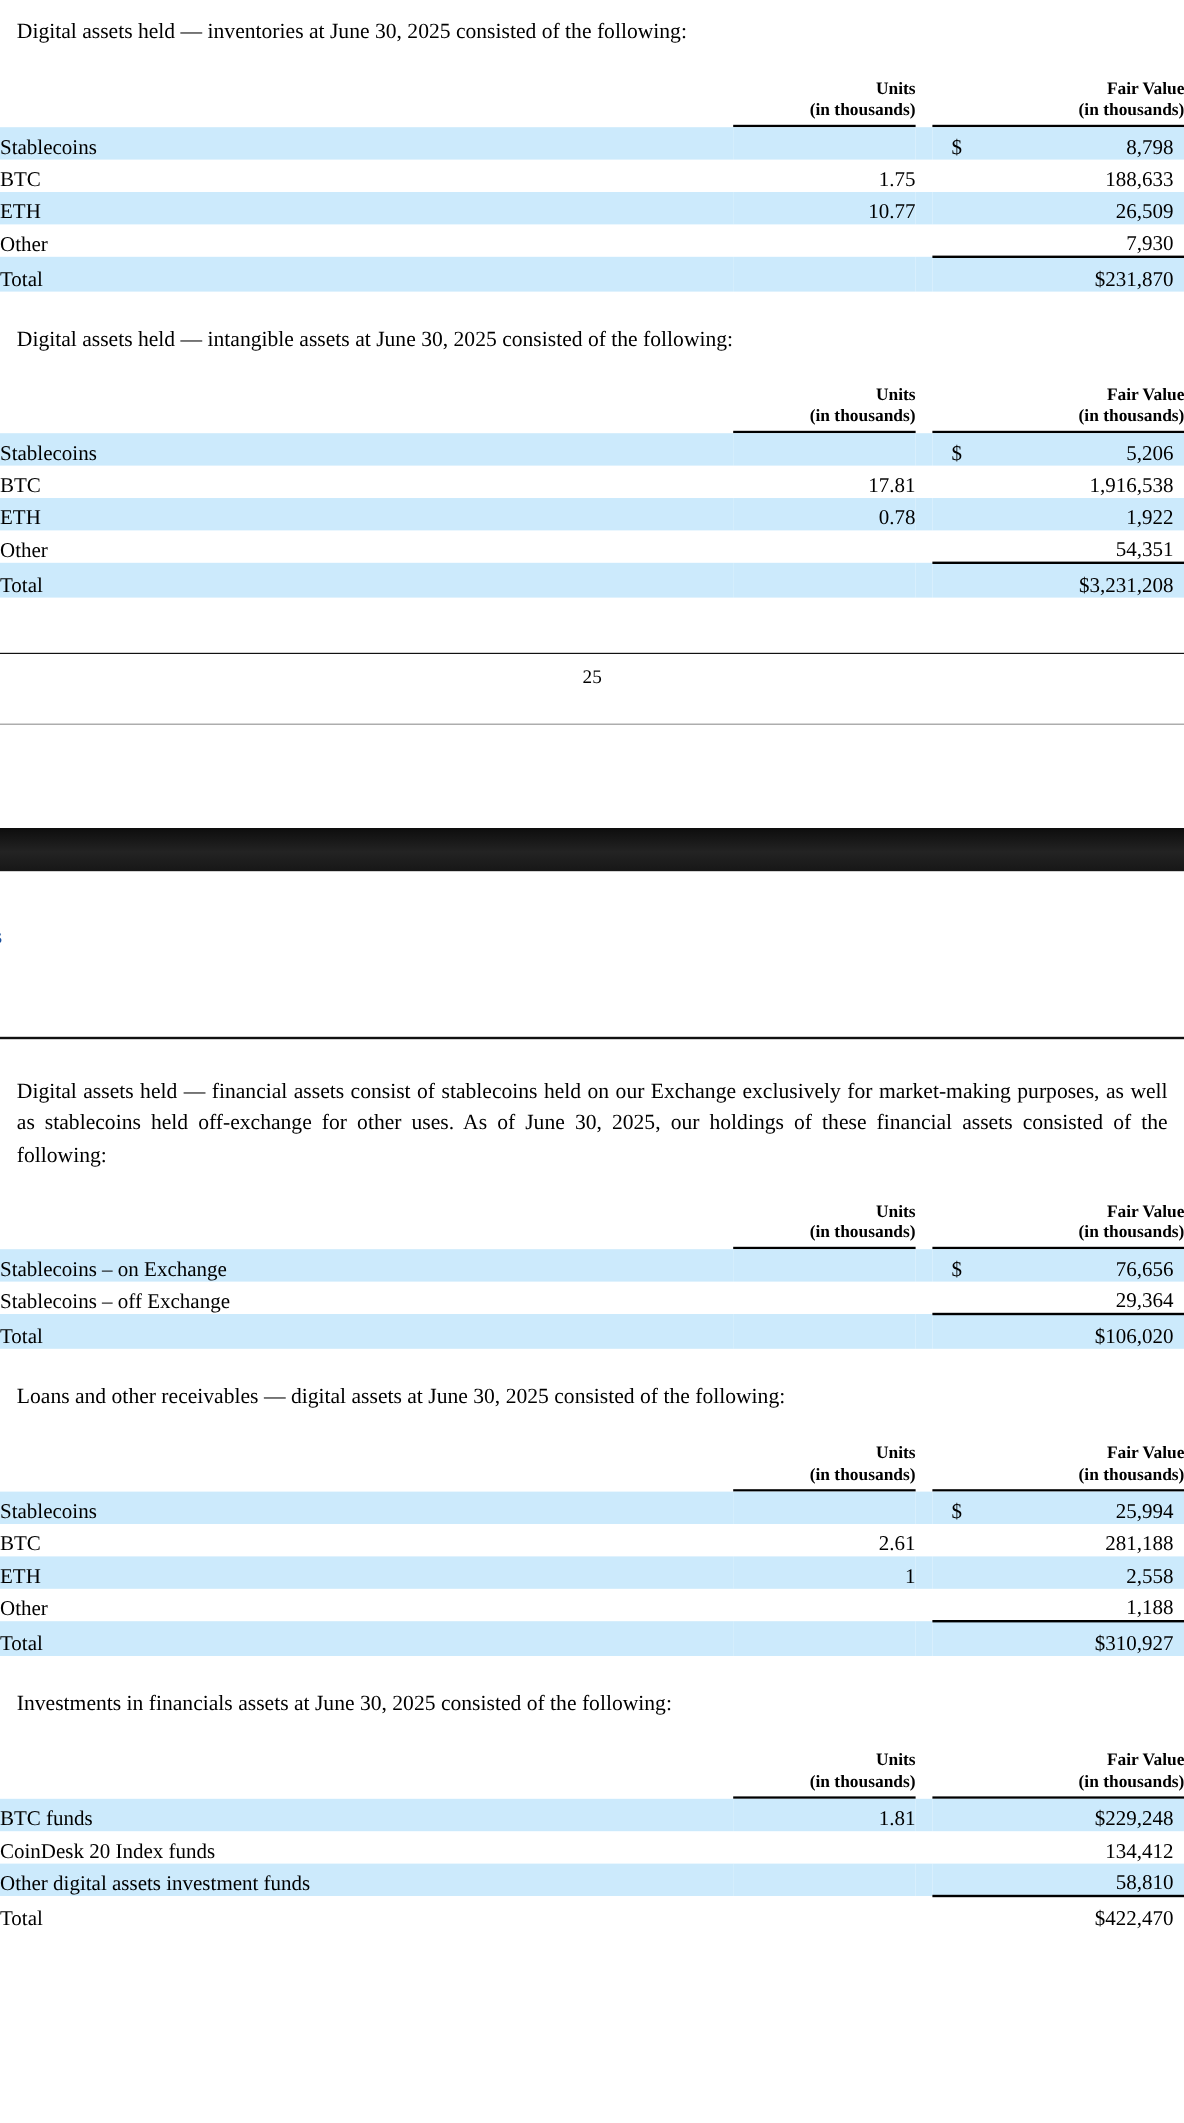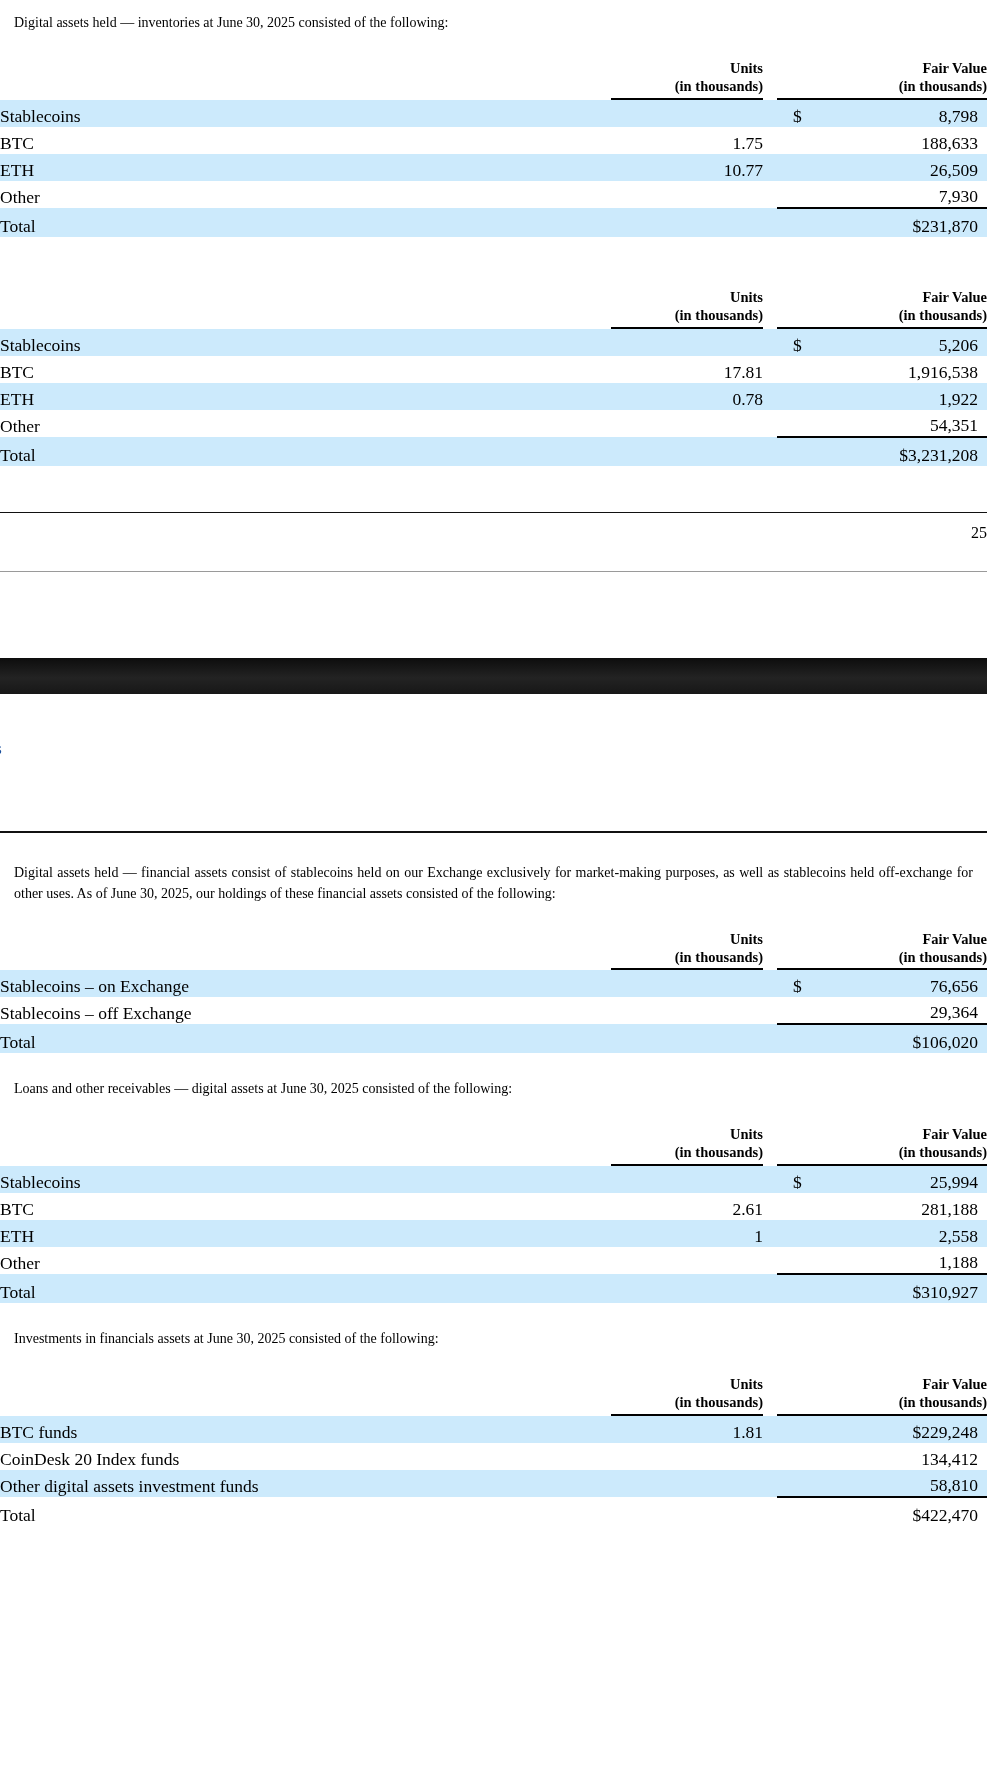--- a/index.html
+++ b/index.html
@@ -11,21 +11,21 @@
     width: 987px;
     font-family: "Liberation Serif", "DejaVu Serif", serif;
     color: #000000;
     -webkit-font-smoothing: antialiased;
   }
 
   .page { position: relative; }
 
   
   .para {
-    font-size: 14px;
+    font-size: 18px;
     line-height: 1.48;
     margin: 0;
     padding: 0 14px 0 14px;
   }
   .para.justify { text-align: justify; }
 
   .lead-gap-1 { height: 13px; }
 
   
   table.fin {
@@ -104,21 +104,21 @@
     border-top: 1px solid #9a9a9a;
     margin: 0;
     height: 0;
   }
   .pg-rule-thick {
     border-top: 2.4px solid #111;
     margin: 0;
     height: 0;
   }
   .pageno {
-    text-align: right;
+    text-align: center;
     font-size: 16px;
     padding: 12px 0 0 0;
     line-height: 1;
   }
   .blackbar {
     background: linear-gradient(180deg,#0d0d0d 0%,#232323 55%,#171717 100%);
     height: 36px;
     width: 100%;
   }
   .cut-link {
@@ -205,20 +205,21 @@
         <td class="label">Total</td>
         <td class="num"></td>
         <td></td>
         <td class="num fv topline">$231,870</td>
       </tr>
     </tbody>
   </table>
 
   <div class="tbl-gap-md"></div>
 
+  <p class="para">Digital assets held — intangible assets at June 30, 2025 consisted of the following:</p>
 
   <div class="tbl-gap-md"></div>
 
   <table class="fin">
     <colgroup>
         <col class="c-label">
         <col class="c-units">
         <col class="c-gap">
         <col class="c-fv">
       </colgroup>

